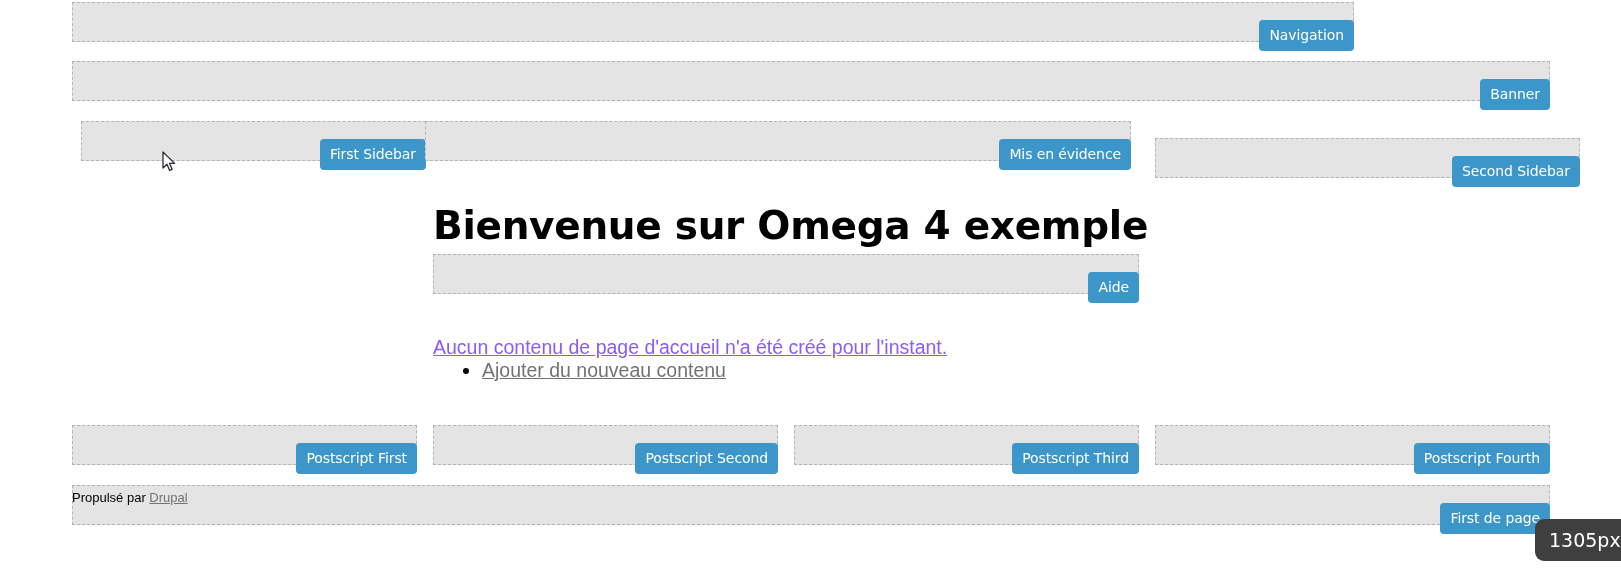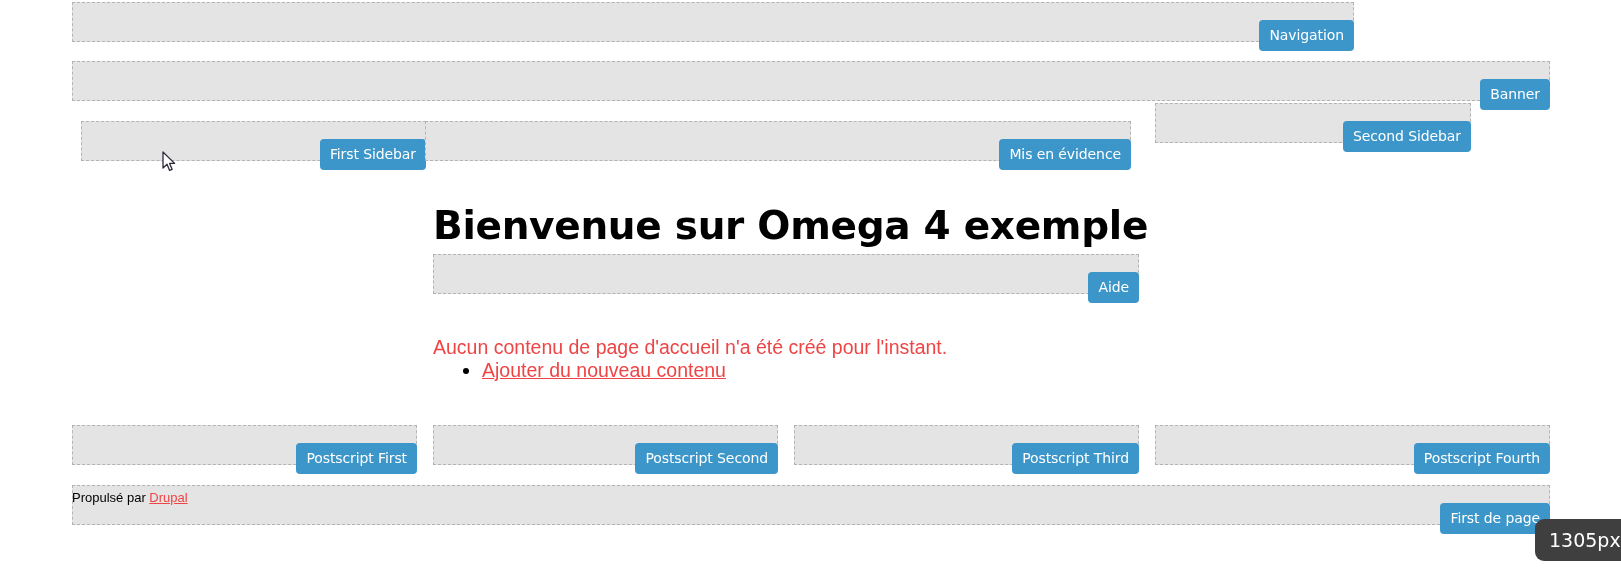--- a/index.html
+++ b/index.html
@@ -56,41 +56,42 @@
     white-space: nowrap;
   }
 
   
   .body-text {
     position: absolute;
     left: 433px;
     top: 314px;
     font-size: 19.5px;
     line-height: 26px;
-    color: #ef4444;
-    white-space: nowrap;
+    color: #8b5cf6;
+    white-space: nowrap;
+    text-decoration: underline;
   }
 
   .content-list {
     position: absolute;
     left: 433px;
     top: 356px;
     margin: 0;
     padding: 0 0 0 49px;
     list-style: disc;
   }
   .content-list li {
     font-size: 19.5px;
     line-height: 28px;
     color: #000000;
   }
   .content-list li::marker { color: #000000; }
 
   a.vlink {
-    color: #ef4444;
+    color: #737373;
     text-align: right;
   }
 
   
   .footer-text {
     position: absolute;
     left: 72px;
     top: 485px;
     font-size: 13px;
     line-height: 26px;
@@ -142,21 +143,21 @@
   </div>
 
   <div class="region" style="left:81px; top:121px; width:345px;">
     <span class="rlabel">First Sidebar</span>
   </div>
 
   <div class="region" style="left:425px; top:121px; width:706px;">
     <span class="rlabel">Mis en évidence</span>
   </div>
 
-  <div class="region" style="left:1155px; top:103px; width:316px;">
+  <div class="region" style="left:1155px; top:138px; width:425px;">
     <span class="rlabel">Second Sidebar</span>
   </div>
 
   <h1 class="page-title">Bienvenue sur Omega 4 exemple</h1>
 
   <div class="region" style="left:433px; top:254px; width:706px;">
     <span class="rlabel">Aide</span>
   </div>
 
   <p class="body-text">Aucun contenu de page d'accueil n'a été créé pour l'instant.</p>

